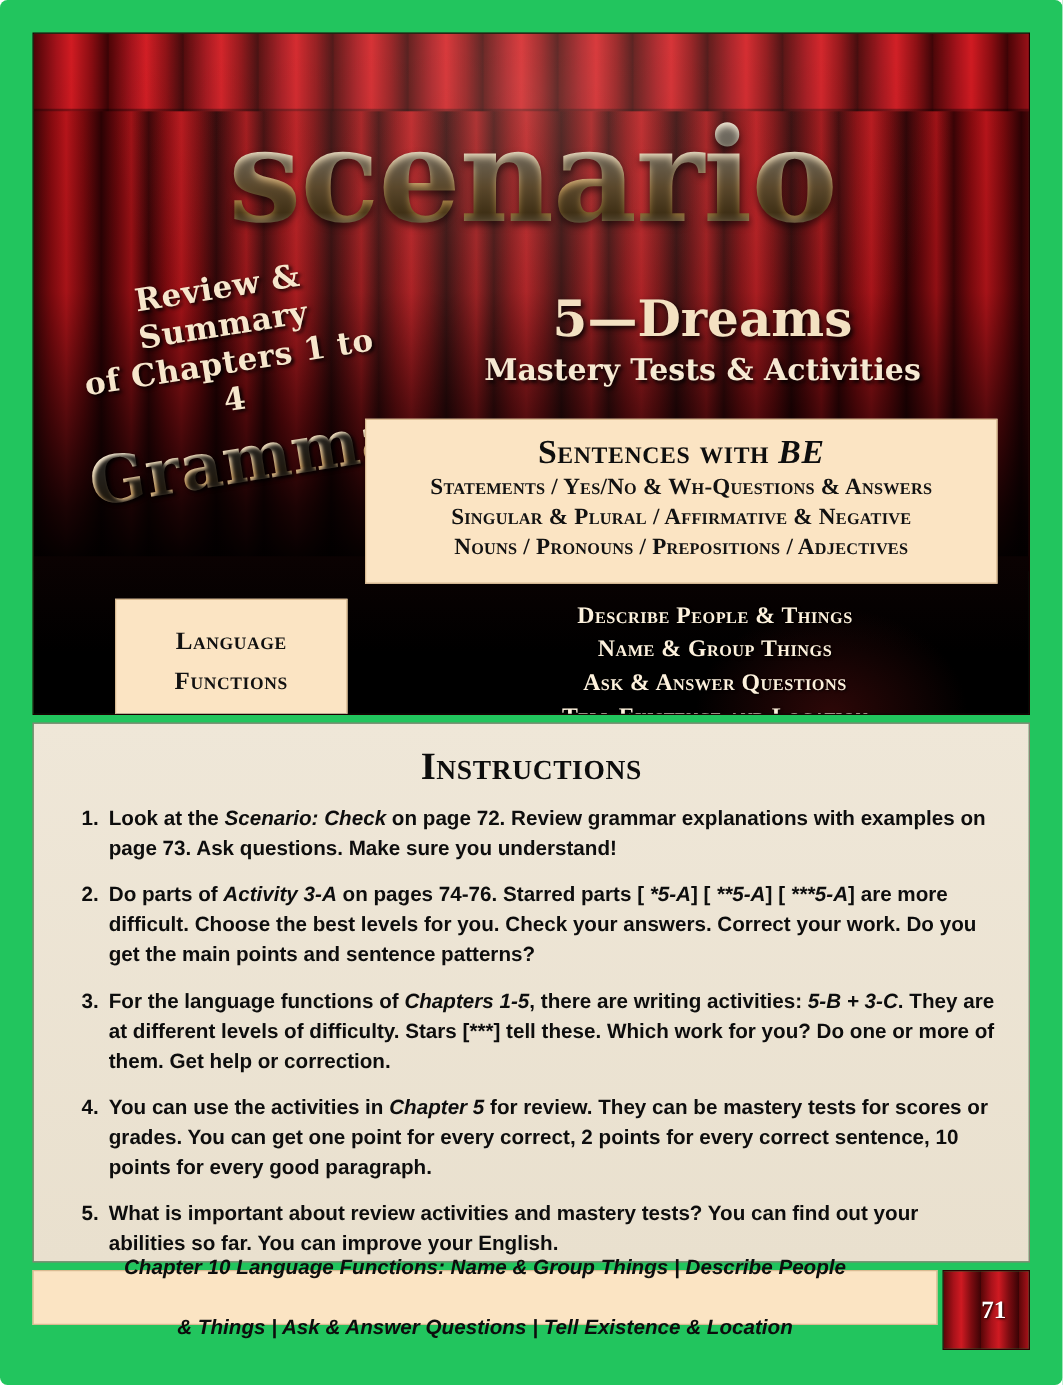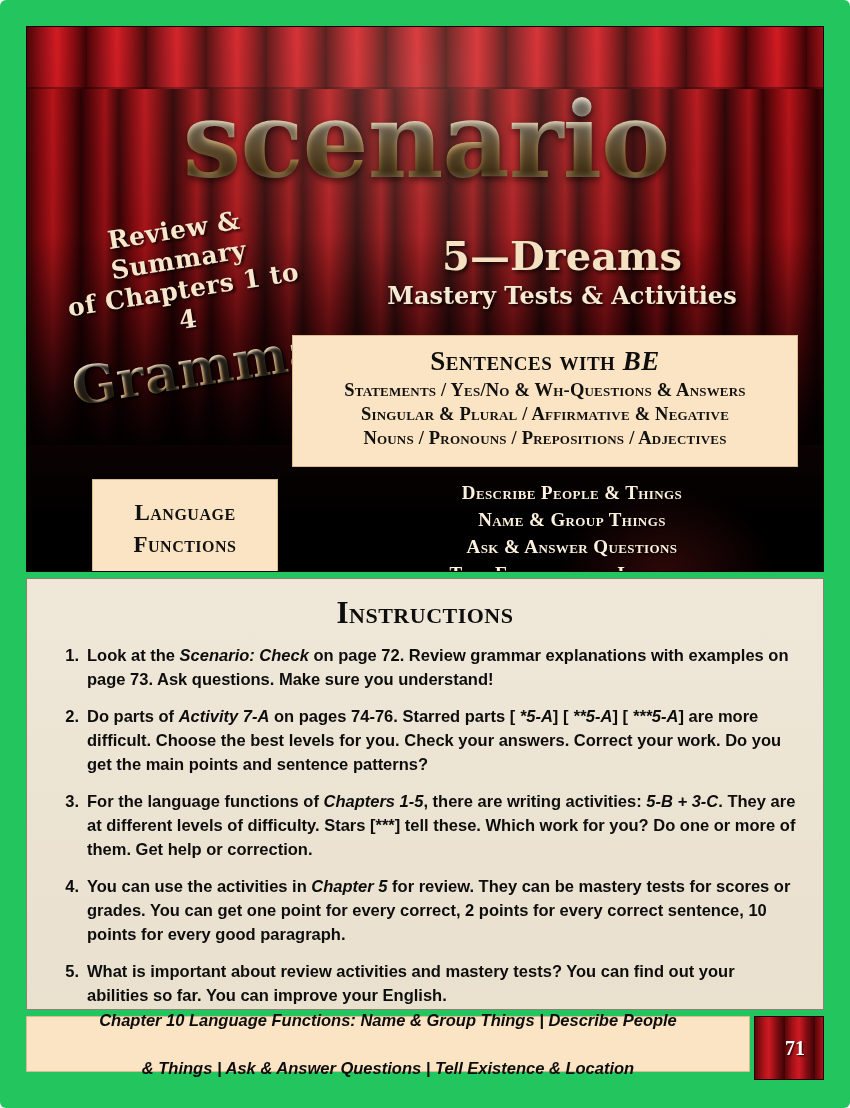--- a/index.html
+++ b/index.html
@@ -213,21 +213,21 @@
     border: 1px solid #d9bb92;
     box-sizing: border-box;
     display: flex;
     flex-direction: column;
     align-items: center;
     justify-content: center;
   }
   .lf-box div {
     font-family: "Liberation Serif", serif;
     font-weight: bold;
-    font-size: 23px;
+    font-size: 20px;
     line-height: 32px;
     color: #111;
     letter-spacing: 0.5px;
   }
 
   
   .fn-list {
     position: absolute;
     left: 300px;
     top: 452px;
@@ -298,21 +298,21 @@
     left: 26px;
     top: 1016px;
     width: 798px;
     height: 64px;
     box-sizing: border-box;
   }
   .footer-band {
     position: absolute;
     left: 0; top: 0;
     width: 724px;
-    height: 56px;
+    height: 44px;
     background: #fbe4c3;
     border: 1px solid #d9bb92;
     box-sizing: border-box;
     display: flex;
     align-items: center;
     justify-content: center;
     padding: 0 14px;
   }
   .footer-band span {
     display: block;
@@ -396,21 +396,21 @@
 
   <div class="instructions">
     <h2 style="font-variant: small-caps;">Instructions</h2>
 
     <div class="inst-item">
       <div class="inst-num">1.</div>
       <div class="inst-text">Look at the <i>Scenario: Check</i> on page 72. Review grammar explanations with examples on page 73. Ask questions. Make sure you understand!</div>
     </div>
     <div class="inst-item">
       <div class="inst-num">2.</div>
-      <div class="inst-text">Do parts of <i>Activity 7-A</i> on pages 74-76. Starred parts [ <i>*5-A</i>] [ <i>**5-A</i>] [ <i>***5-A</i>] are more difficult. Choose the best levels for you. Check your answers. Correct your work. Do you get the main points and sentence patterns?</div>
+      <div class="inst-text">Do parts of <i>Activity 3-A</i> on pages 74-76. Starred parts [ <i>*5-A</i>] [ <i>**5-A</i>] [ <i>***5-A</i>] are more difficult. Choose the best levels for you. Check your answers. Correct your work. Do you get the main points and sentence patterns?</div>
     </div>
     <div class="inst-item">
       <div class="inst-num">3.</div>
       <div class="inst-text">For the language functions of <i>Chapters 1-5</i>, there are writing activities: <i>5-B + 3-C</i>. They are at different levels of difficulty. Stars [***] tell these. Which work for you? Do one or more of them. Get help or correction.</div>
     </div>
     <div class="inst-item">
       <div class="inst-num">4.</div>
       <div class="inst-text">You can use the activities in <i>Chapter 5</i> for review. They can be mastery tests for scores or grades. You can get one point for every correct, 2 points for every correct sentence, 10 points for every good paragraph.</div>
     </div>
     <div class="inst-item">

